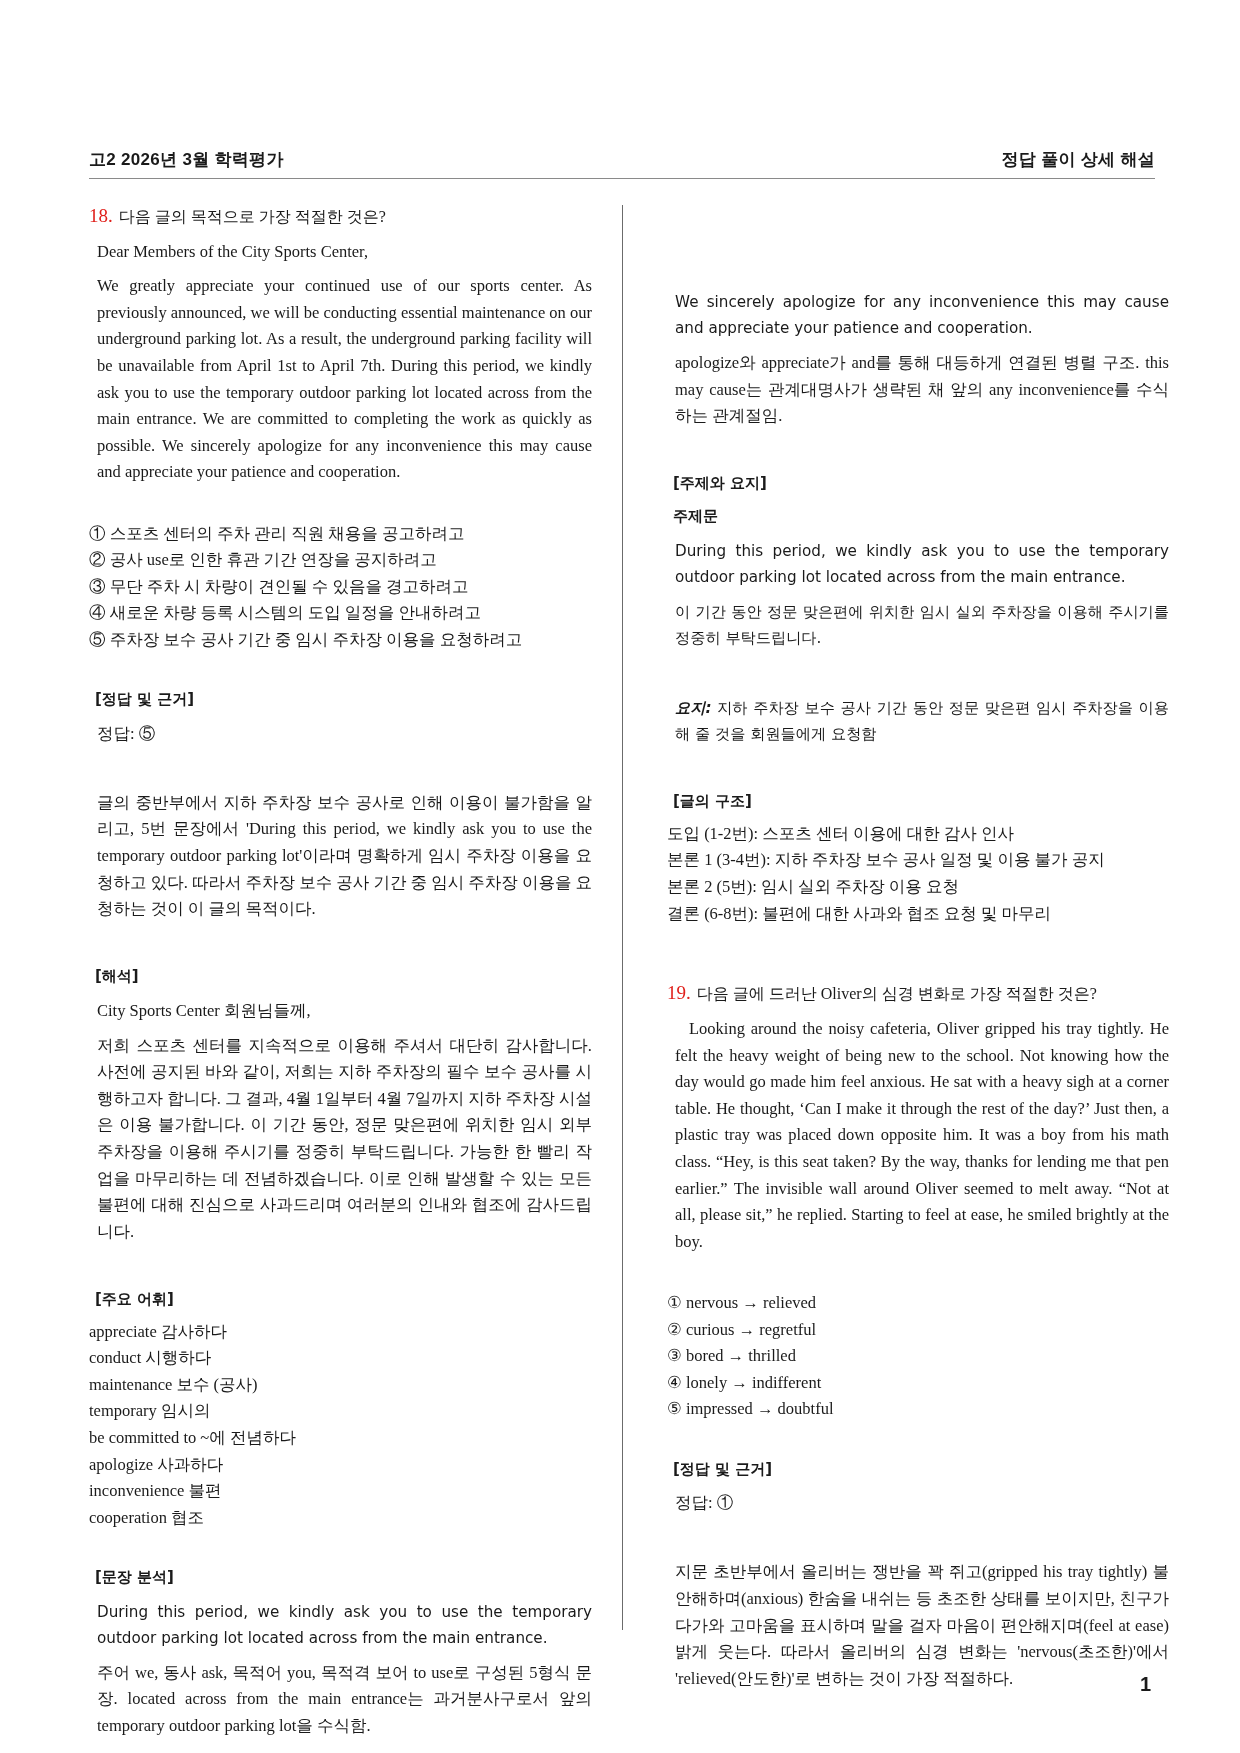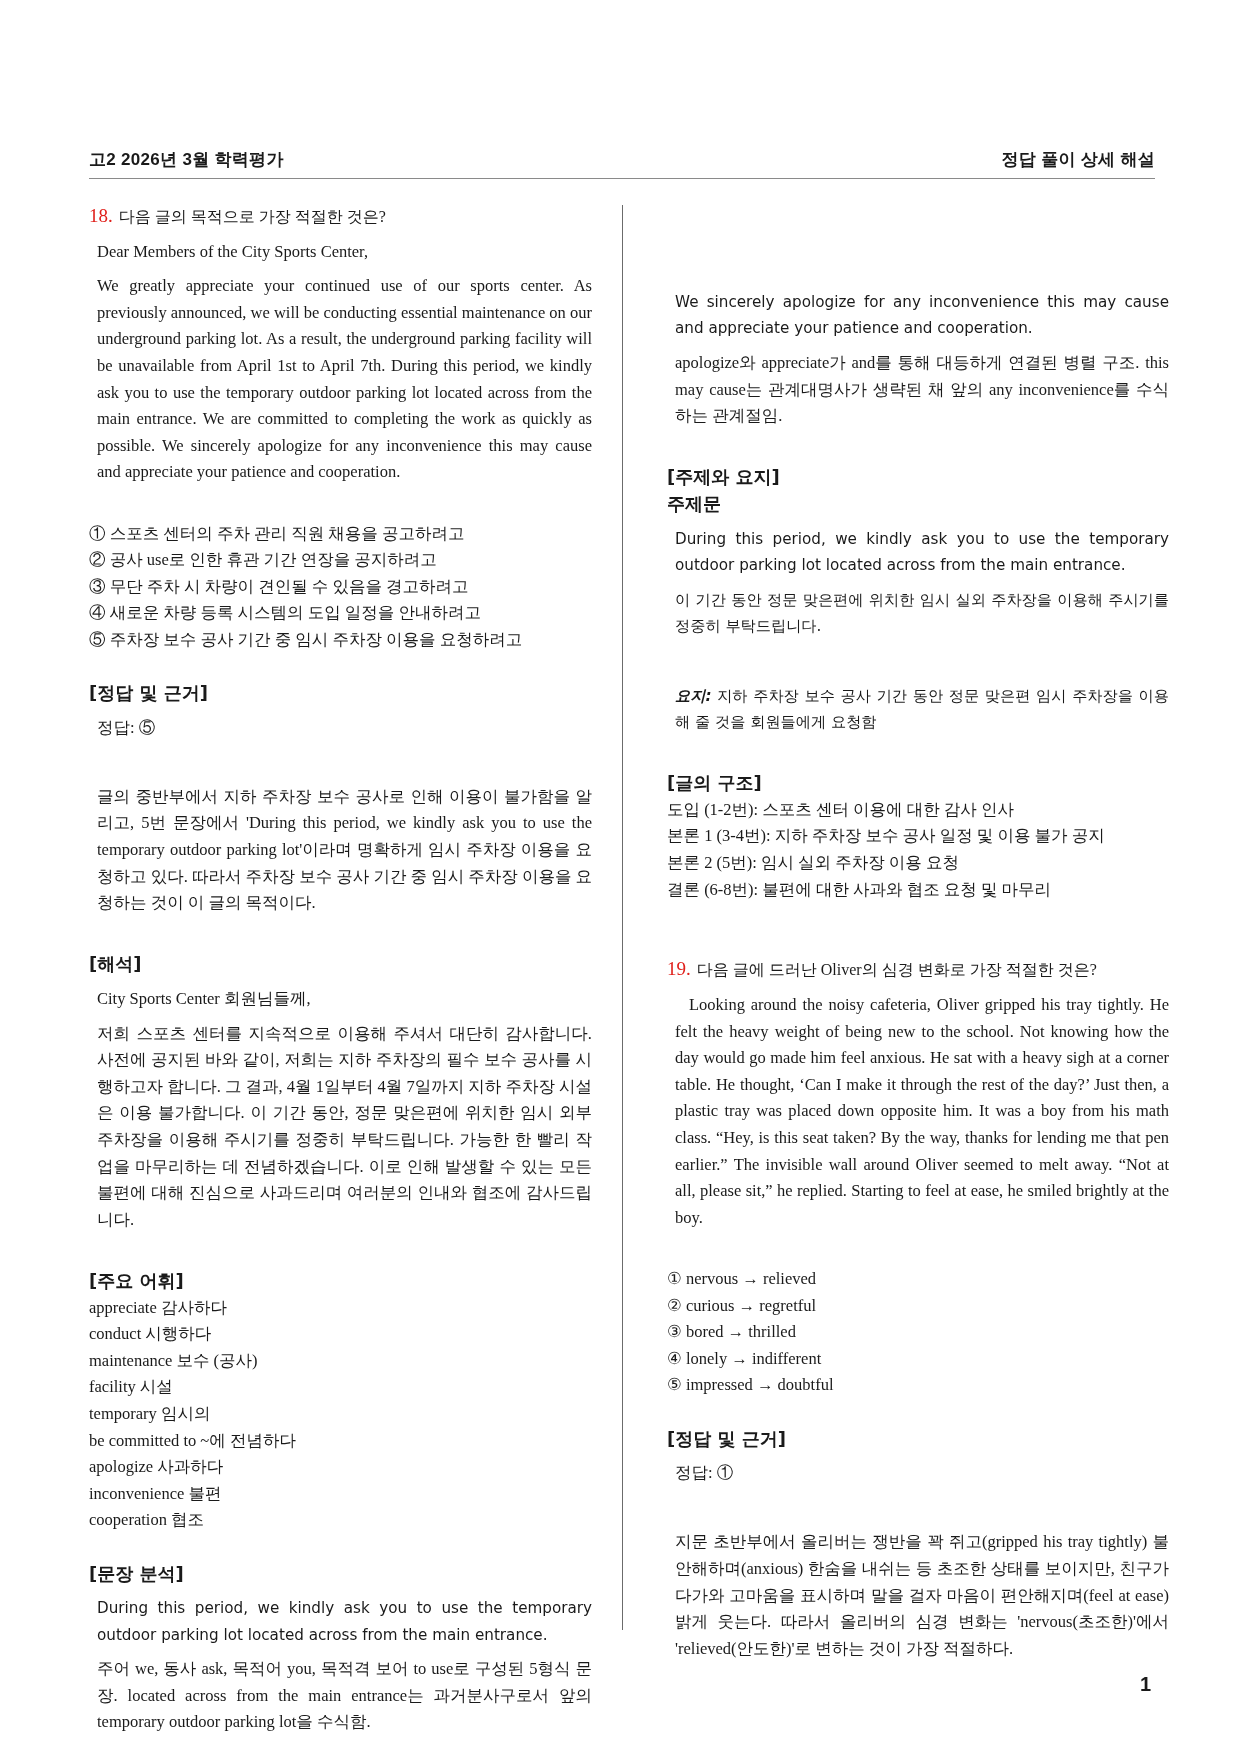--- a/index.html
+++ b/index.html
@@ -9,21 +9,21 @@
   .header .right { position: absolute; right: 0; top: 0; font-family: "Liberation Sans", "DejaVu Sans", sans-serif; font-weight: bold; font-size: 17px; letter-spacing: 0.3px; }
   .divider { position: absolute; left: 622px; top: 205px; width: 1px; height: 1425px; background: #6b6b6b; }
   .col { position: absolute; top: 203px; width: 511px; font-family: "Liberation Serif", "DejaVu Serif", serif; font-size: 16.5px; line-height: 26.6px; }
   .col.left { left: 89px; }
   .col.right { left: 667px; width: 510px; top: 201px; }
   .p { margin: 8px; text-align: justify; text-align-last: left; }
   .sans { font-family: "DejaVu Sans", "Liberation Sans", sans-serif; font-size: 15.2px; }
   .qtitle { margin: 0; }
   .qnum { color: #e0201b; font-size: 19px; font-family: "Liberation Serif", serif; margin-right: 6px; }
   .qtext { font-size: 16px; }
-  .sec { margin: 0; font-family: "DejaVu Sans", "Liberation Sans", sans-serif; font-weight: bold; font-size: 18px; }
+  .sec { margin: 6px; font-family: "DejaVu Sans", "Liberation Sans", sans-serif; font-weight: bold; font-size: 15px; }
   .gap { height: 26.6px; }
   .indent { text-indent: 14px; }
   .opt { margin: 0; }
   .bold { font-weight: bold; font-style: italic; }
   .pagenum { position: absolute; left: 1140px; top: 1673px; font-family: "Liberation Sans", sans-serif; font-weight: bold; font-size: 20px; }
 </style>
 </head>
 <body>
 
 <div class="header">
@@ -55,21 +55,20 @@
   <div class="gap"></div>
   <p class="sec">[해석]</p>
   <p class="p">City Sports Center 회원님들께,</p>
   <p class="p">저희 스포츠 센터를 지속적으로 이용해 주셔서 대단히 감사합니다. 사전에 공지된 바와 같이, 저희는 지하 주차장의 필수 보수 공사를 시행하고자 합니다. 그 결과, 4월 1일부터 4월 7일까지 지하 주차장 시설은 이용 불가합니다. 이 기간 동안, 정문 맞은편에 위치한 임시 외부 주차장을 이용해 주시기를 정중히 부탁드립니다. 가능한 한 빨리 작업을 마무리하는 데 전념하겠습니다. 이로 인해 발생할 수 있는 모든 불편에 대해 진심으로 사과드리며 여러분의 인내와 협조에 감사드립니다.</p>
   <div class="gap"></div>
   <p class="sec">[주요 어휘]</p>
   <div>
     <p class="opt">appreciate 감사하다</p>
     <p class="opt">conduct 시행하다</p>
     <p class="opt">maintenance 보수 (공사)</p>
-    <p class="opt">facility 시설</p>
     <p class="opt">temporary 임시의</p>
     <p class="opt">be committed to ~에 전념하다</p>
     <p class="opt">apologize 사과하다</p>
     <p class="opt">inconvenience 불편</p>
     <p class="opt">cooperation 협조</p>
   </div>
   <div class="gap"></div>
   <p class="sec">[문장 분석]</p>
   <p class="p sans">During this period, we kindly ask you to use the temporary outdoor parking lot located across from the main entrance.</p>
   <p class="p" style="height:26.6px;overflow:visible;">주어 we, 동사 ask, 목적어 you, 목적격 보어 to use로 구성된 5형식 문장. located across from the main entrance는 과거분사구로서 앞의 temporary outdoor parking lot을 수식함.</p>

